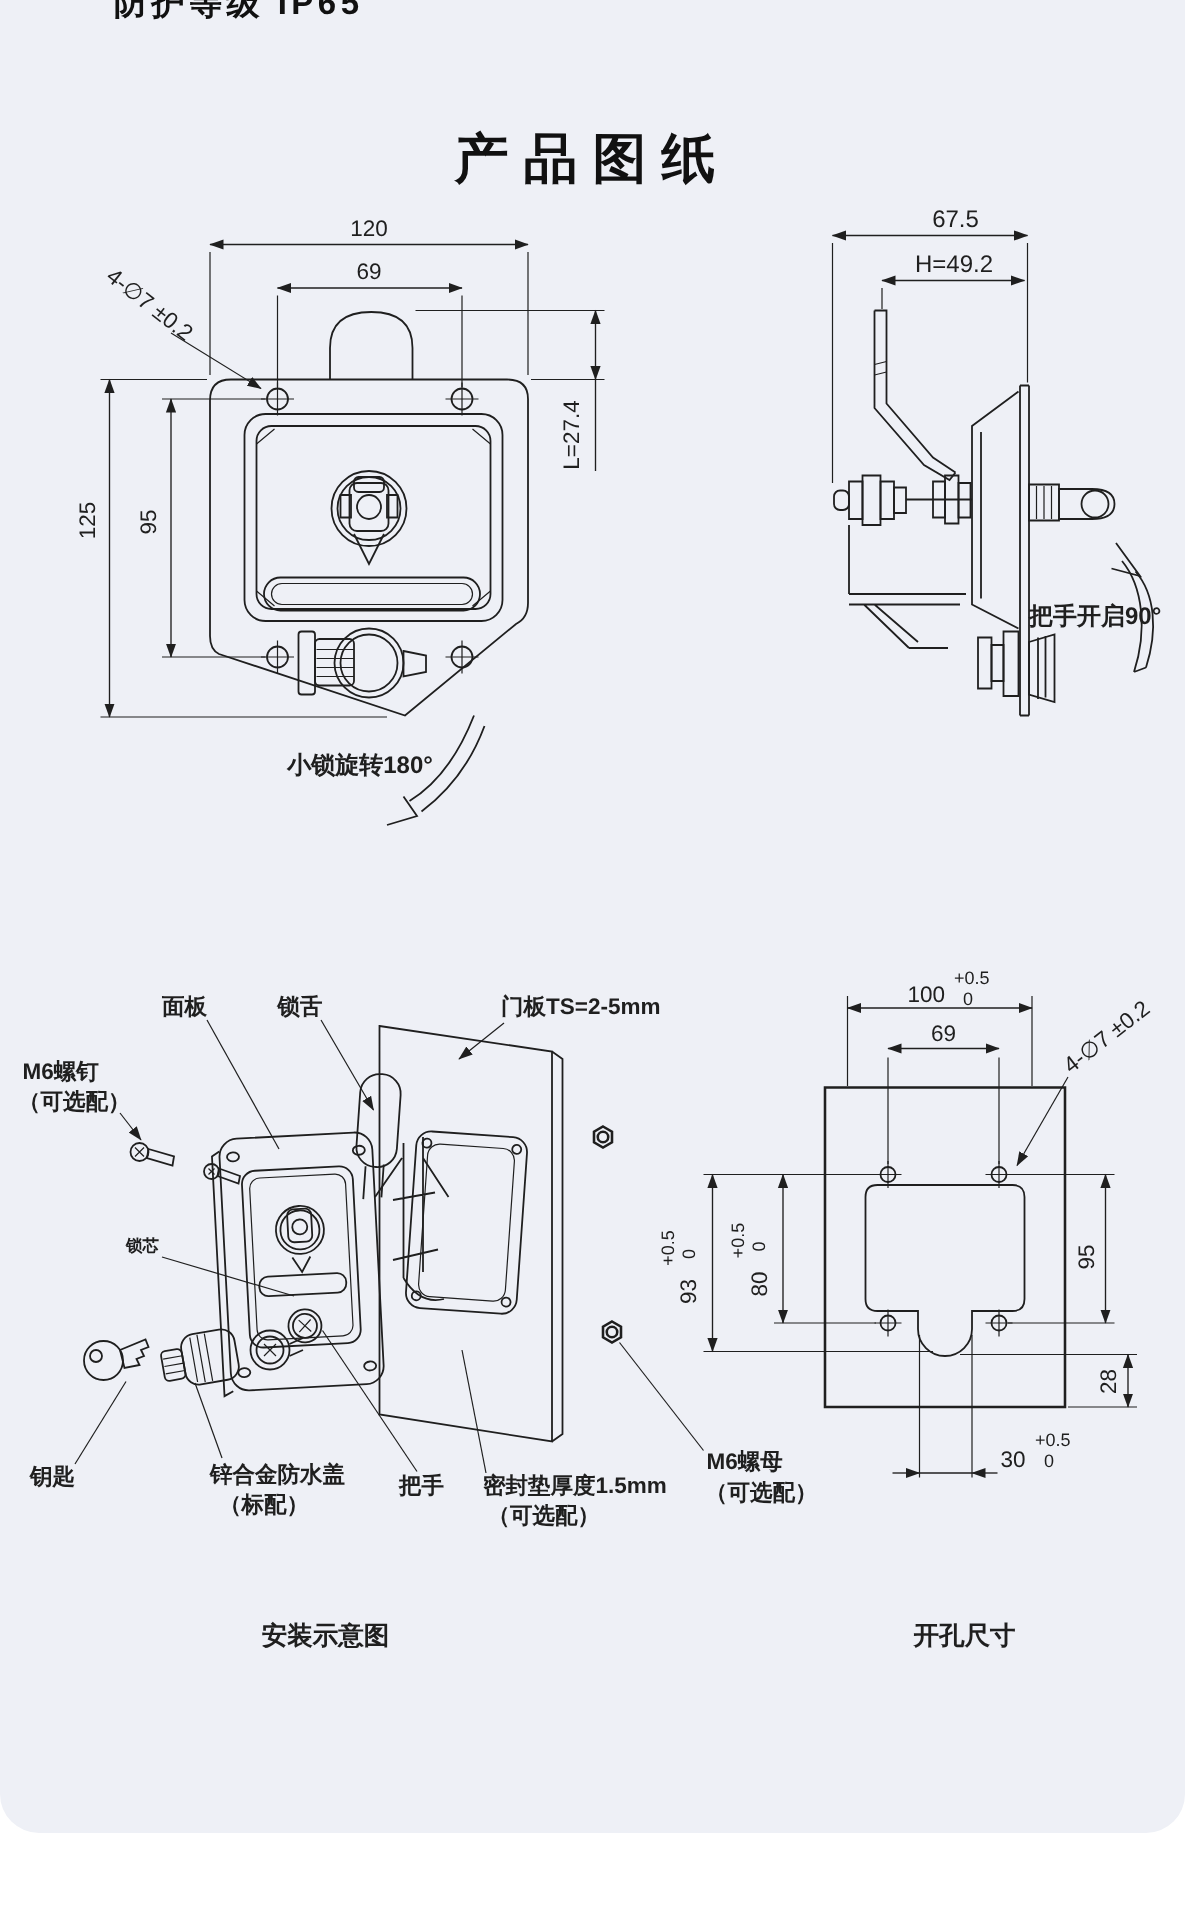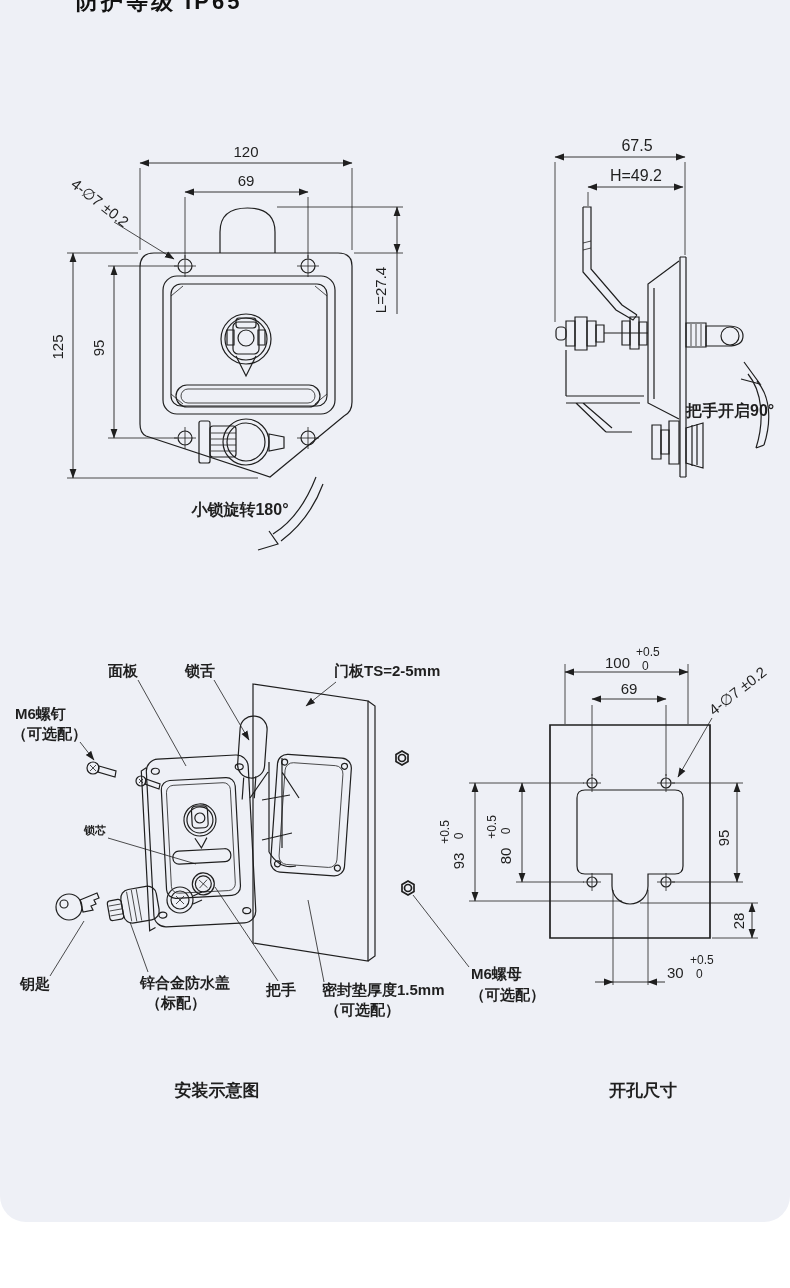--- a/index.html
+++ b/index.html
@@ -32,20 +32,21 @@
 
   <svg width="0" height="0">
     <defs>
       <marker id="arr" markerWidth="10" markerHeight="8" refX="9" refY="4" orient="auto-start-reverse" markerUnits="userSpaceOnUse">
         <path d="M0,0.6 L9.5,4 L0,7.4 Z" fill="#1f1f1f"></path>
       </marker>
     </defs>
   </svg>
 
   <div class="protection">防护等级  IP65</div>
+  <div class="title">产品图纸</div>
 
   <svg style="left:0;top:130px" width="480" height="440" viewBox="0 130 480 440">
 
     <line class="dimln" x1="140" y1="163" x2="352" y2="163" marker-start="url(#arr)" marker-end="url(#arr)"></line>
     <line class="thin" x1="140" y1="168" x2="140" y2="250"></line>
     <line class="thin" x1="352" y1="168" x2="352" y2="250"></line>
     <text class="dim" x="246" y="157" text-anchor="middle">120</text>
 
     <line class="dimln" x1="185" y1="192" x2="308" y2="192" marker-start="url(#arr)" marker-end="url(#arr)"></line>
     <line class="thin" x1="185" y1="197" x2="185" y2="258"></line>

